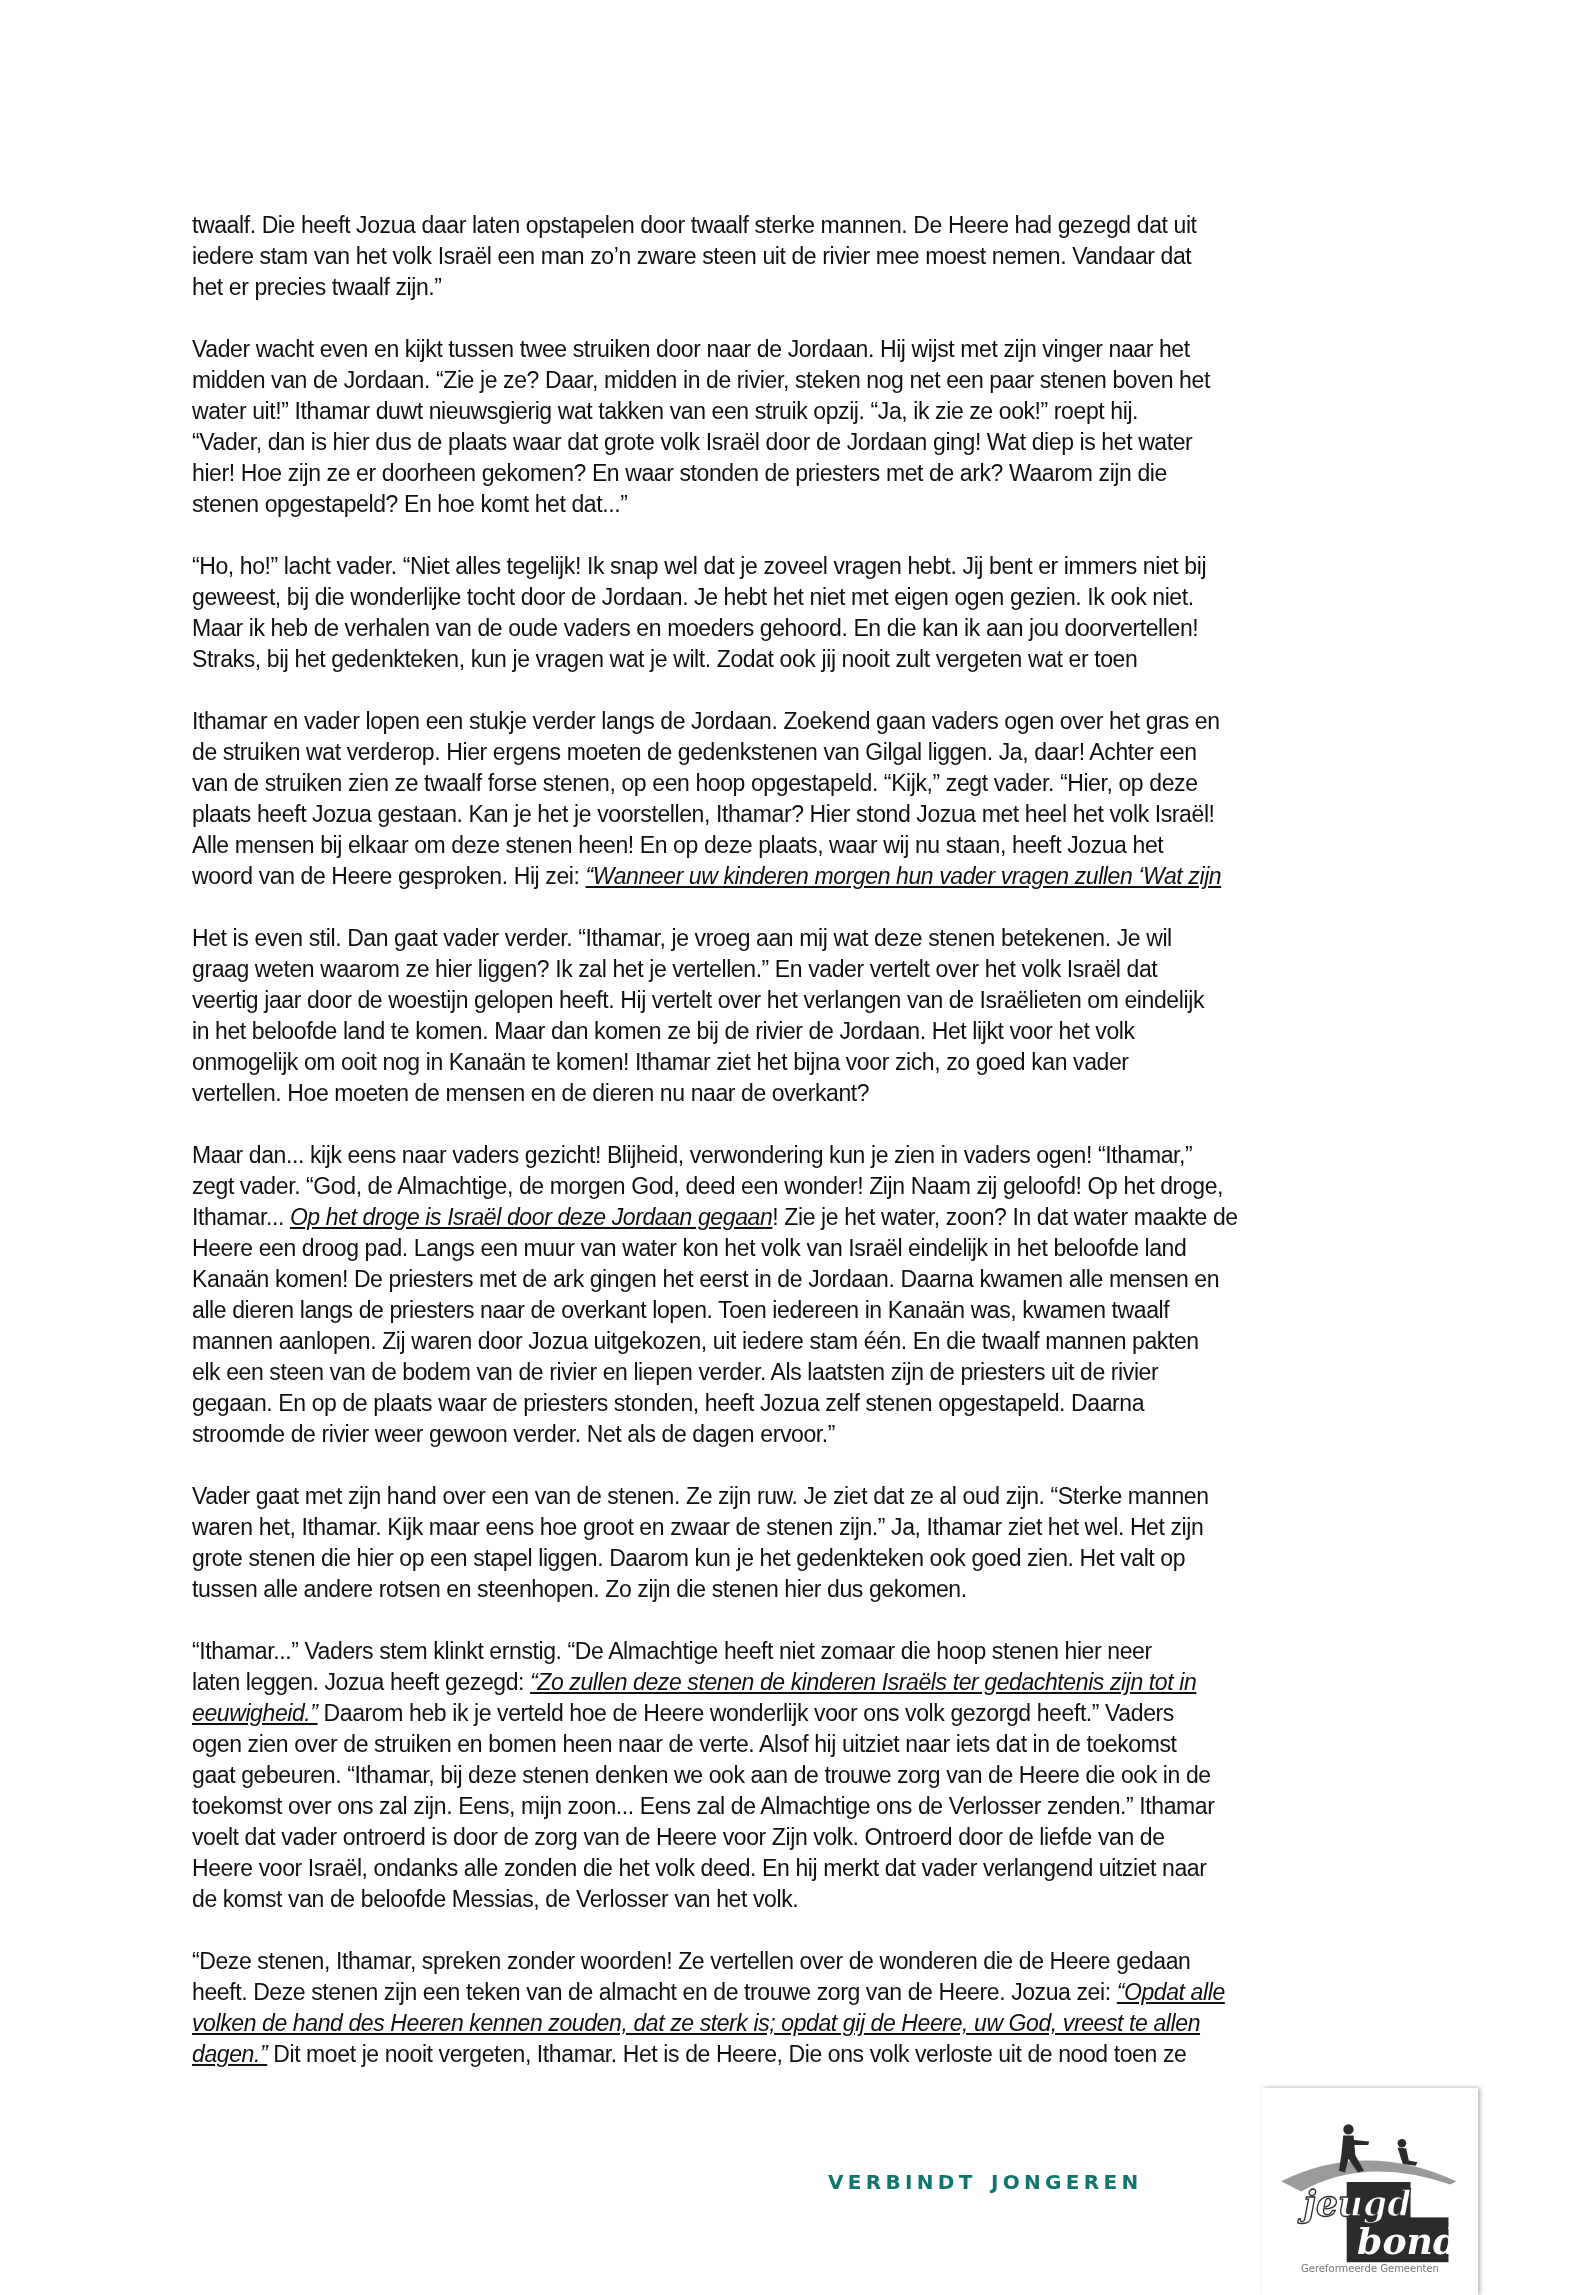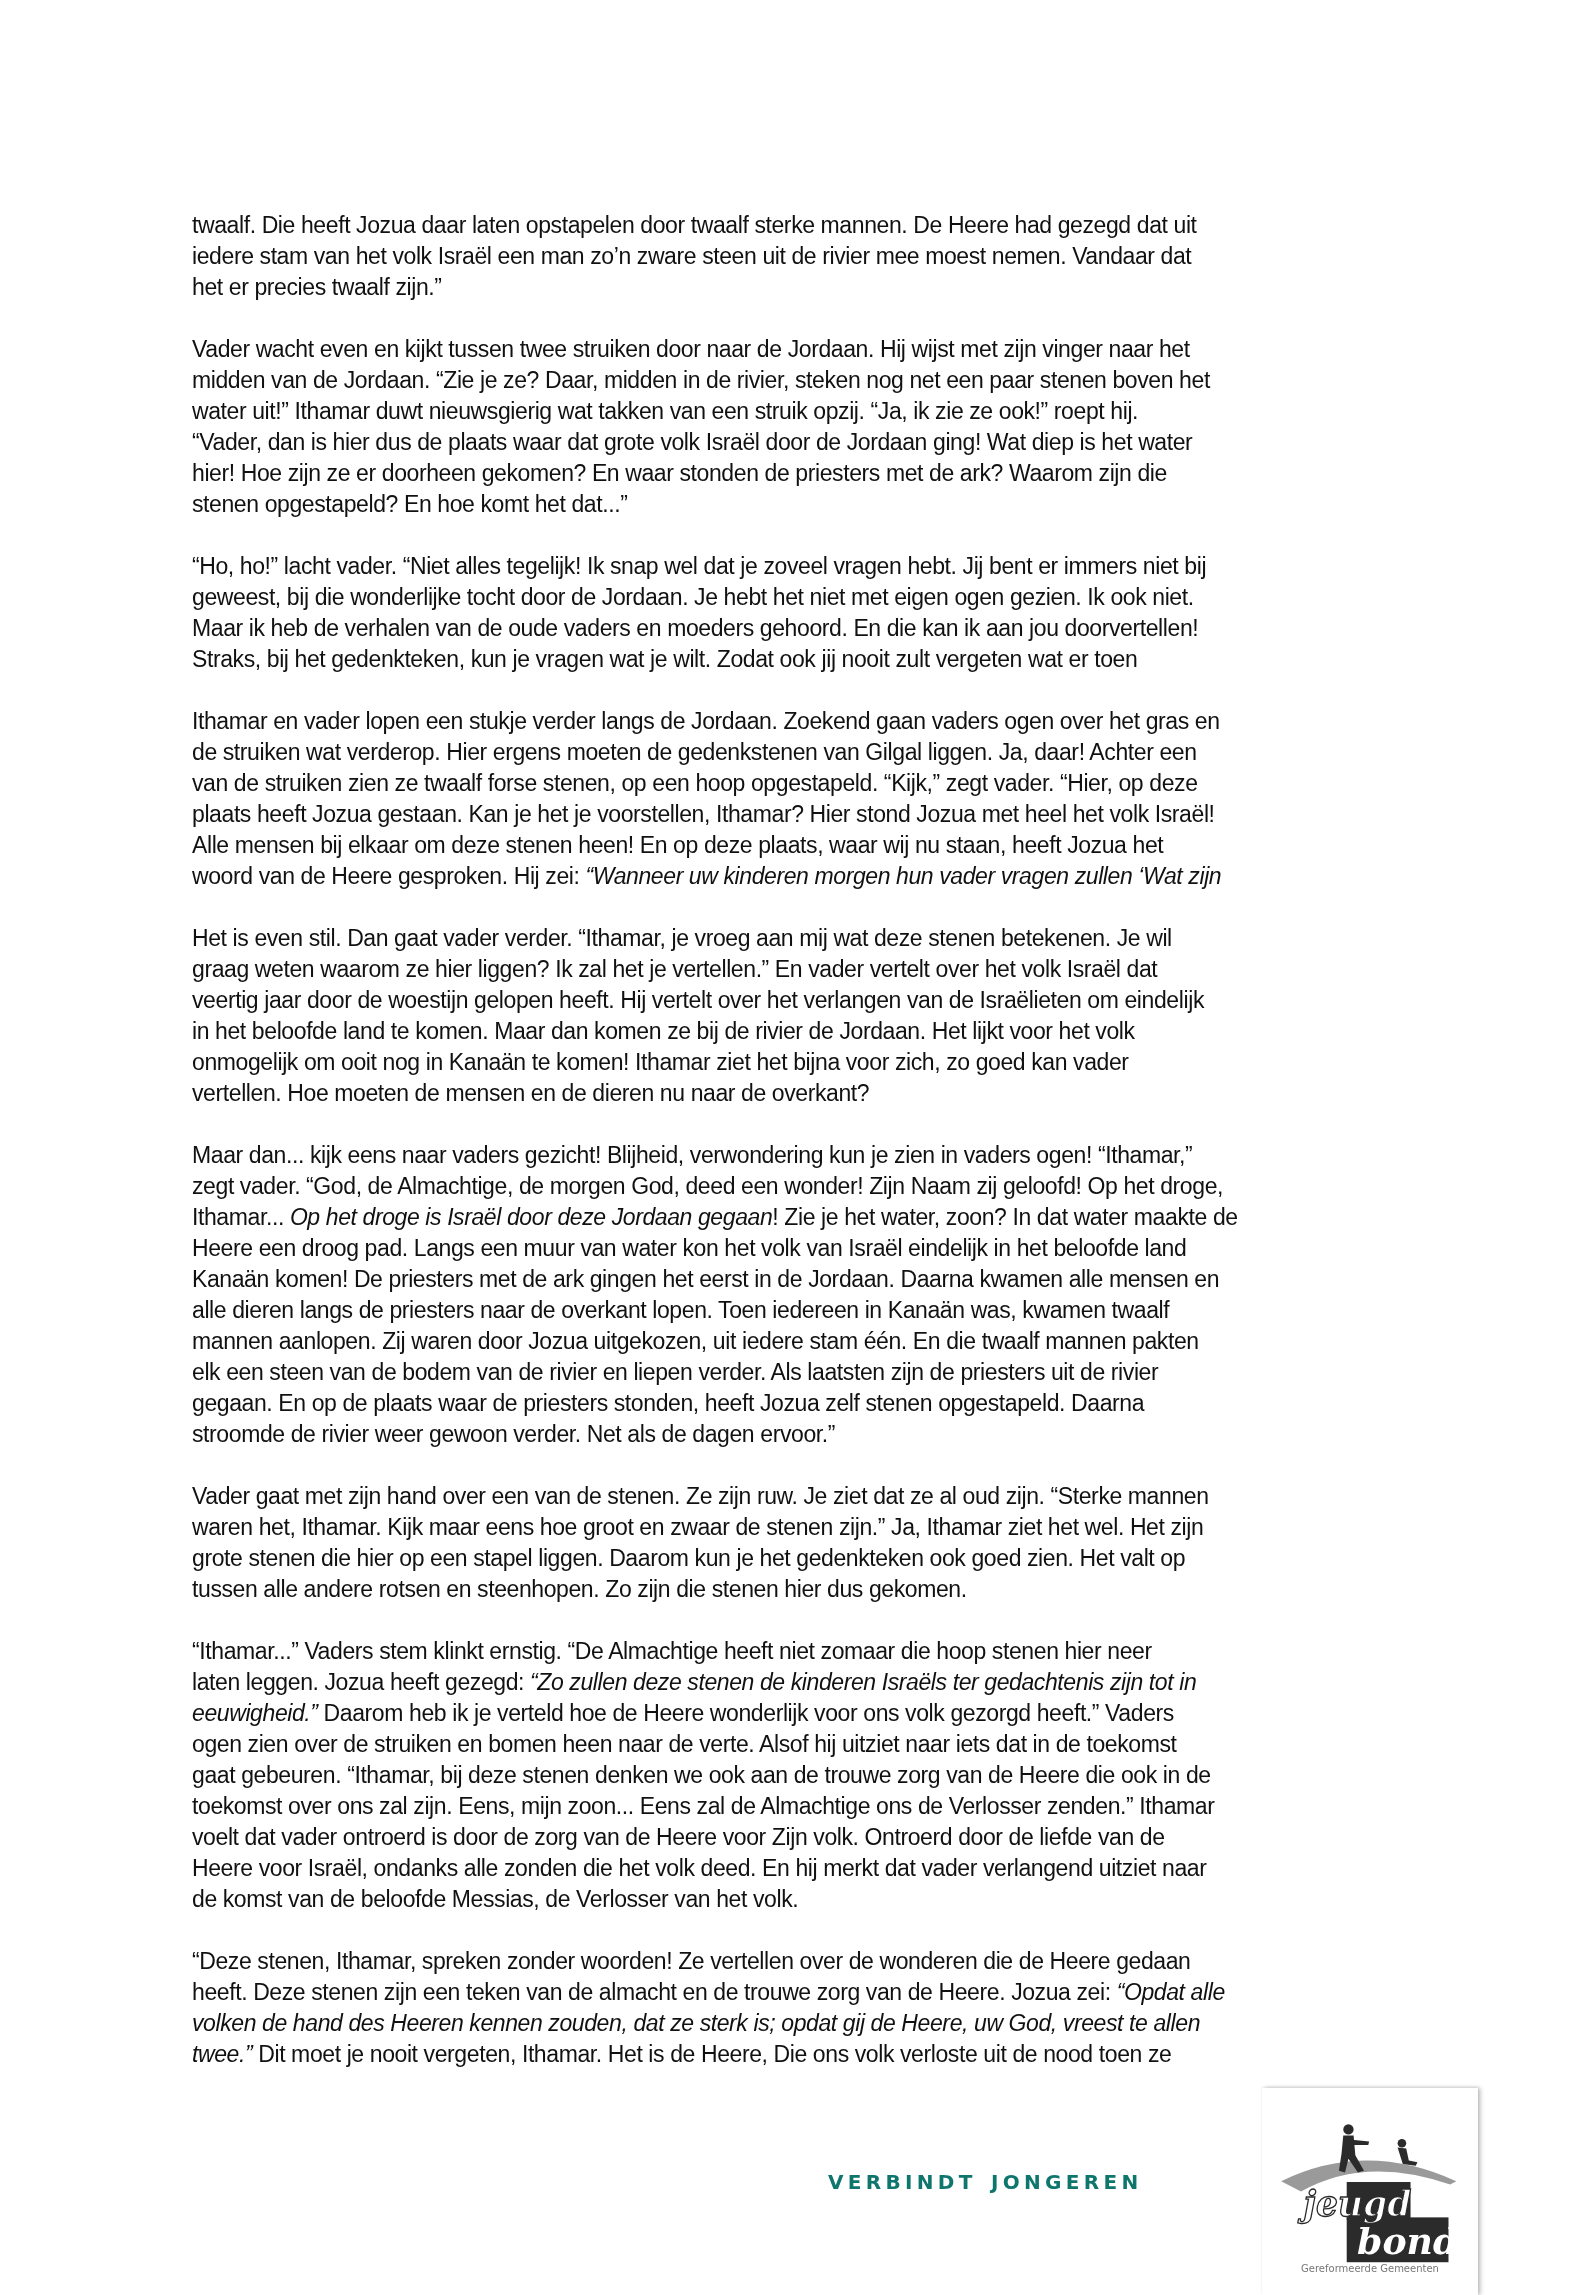--- a/index.html
+++ b/index.html
@@ -6,21 +6,21 @@
   body { width: 1592px; height: 2295px; position: relative; overflow: hidden; }
   .page { position: absolute; left: 0; top: 0; width: 1592px; height: 2295px; background: #fff; padding-left: 45px; }
   .text-body {
     position: absolute; left: 192px; top: 210px; width: 1243px;
     font-family: "Liberation Sans", sans-serif;
     font-size: 23px; line-height: 31px; color: #111;
     letter-spacing: -0.4px;
   }
   .para { margin: 0 0 31px 0; }
   .line { display: block; white-space: nowrap; }
-  .line i { font-style: italic; }
+  .line i { font-style: italic; text-decoration: underline; }
   .footer-tagline {
     position: absolute; left: 828px; top: 2162px;
     font-family: "DejaVu Sans", sans-serif; font-size: 29px; font-weight: bold;
     color: #0f766e; letter-spacing: 4.3px; font-variant: small-caps;
   }
   .logo-card {
     position: absolute; left: 1262px; top: 2088px; width: 216px; height: 207px;
     background: #fff; box-shadow: 2.6px 0 4.3px rgba(0,0,0,0.25), 0 -0.9px 2.6px rgba(0,0,0,0.08);
   }
   .logo-card svg { position: absolute; left: 0; top: 0; }
@@ -95,21 +95,21 @@
         <span class="line"><span>gaat gebeuren. “Ithamar, bij deze stenen denken we ook aan de trouwe zorg van de Heere die ook in de</span></span>
         <span class="line"><span>toekomst over ons zal zijn. Eens, mijn zoon... Eens zal de Almachtige ons de Verlosser zenden.” Ithamar</span></span>
         <span class="line"><span>voelt dat vader ontroerd is door de zorg van de Heere voor Zijn volk. Ontroerd door de liefde van de</span></span>
         <span class="line"><span>Heere voor Israël, ondanks alle zonden die het volk deed. En hij merkt dat vader verlangend uitziet naar</span></span>
         <span class="line"><span>de komst van de beloofde Messias, de Verlosser van het volk.</span></span>
       </p>
       <p class="para">
         <span class="line"><span>“Deze stenen, Ithamar, spreken zonder woorden! Ze vertellen over de wonderen die de Heere gedaan</span></span>
         <span class="line"><span>heeft. Deze stenen zijn een teken van de almacht en de trouwe zorg van de Heere. Jozua zei: </span><i>“Opdat alle</i></span>
         <span class="line"><i>volken de hand des Heeren kennen zouden, dat ze sterk is; opdat gij de Heere, uw God, vreest te allen</i></span>
-        <span class="line"><i>twee.”</i><span> Dit moet je nooit vergeten, Ithamar. Het is de Heere, Die ons volk verloste uit de nood toen ze</span></span>
+        <span class="line"><i>dagen.”</i><span> Dit moet je nooit vergeten, Ithamar. Het is de Heere, Die ons volk verloste uit de nood toen ze</span></span>
       </p>
     </div>
 
   <div class="footer-tagline">verbindt jongeren</div>
 
   <div class="logo-card">
     <svg width="216" height="207" viewBox="0 0 250 240">
 
       <path d="M22 108 Q120 60 225 108 L218 112 Q120 78 45 120 Z" fill="#9a9a9a"></path>
 

